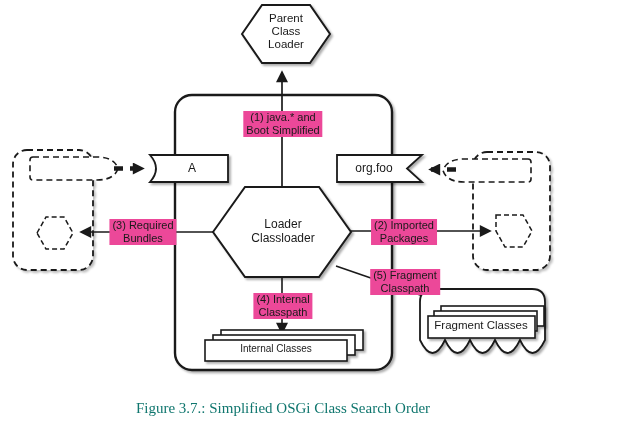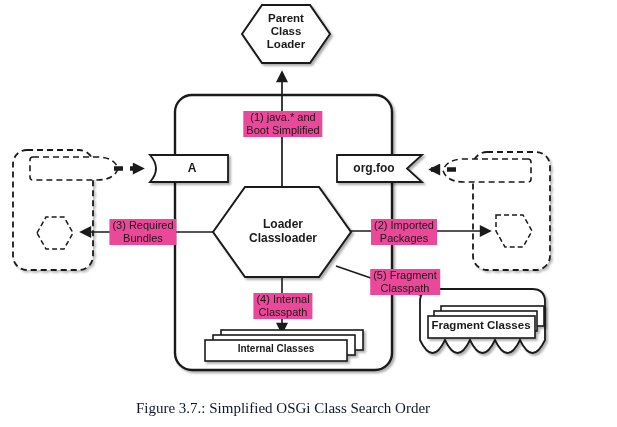--- a/index.html
+++ b/index.html
@@ -6,26 +6,26 @@
   .stage{
     position:relative;width:617px;height:427px;background:#ffffff;overflow:hidden;
     font-family:"Liberation Sans",sans-serif;color:#1a1a1a;
   }
   .stage svg{position:absolute;left:0;top:0;}
   .lbl{
     position:absolute;text-align:center;font-size:11px;line-height:13px;
     color:#1a1a1a;transform:translateX(-50%);white-space:nowrap;
   }
   .lbl.bg{background:#ec4899;padding:0 3px;}
-  .nodetxt{position:absolute;text-align:center;color:#1a1a1a;transform:translateX(-50%);white-space:nowrap;font-weight:bold;}
+  .nodetxt{position:absolute;text-align:center;color:#1a1a1a;transform:translateX(-50%);white-space:nowrap;}
   .sh{filter:drop-shadow(2px 2.5px 1px rgba(0,0,0,0.32));}
   .shl{filter:drop-shadow(2px 2.5px 1px rgba(0,0,0,0.25));}
   .caption{
     position:absolute;left:283px;top:400px;transform:translateX(-50%);
-    font-family:"Liberation Serif","DejaVu Serif",serif;font-size:15px;color:#0f172a;white-space:nowrap;
+    font-family:"Liberation Serif","DejaVu Serif",serif;font-size:15px;color:#0f766e;white-space:nowrap;
   }
 </style>
 </head>
 <body>
 
 <div class="stage">
 
   <svg width="617" height="427" viewBox="0 0 617 427">
     <defs>
       <marker id="arr" markerUnits="userSpaceOnUse" markerWidth="14" markerHeight="12" refX="8.5" refY="5" orient="auto" viewBox="0 0 10 10">

